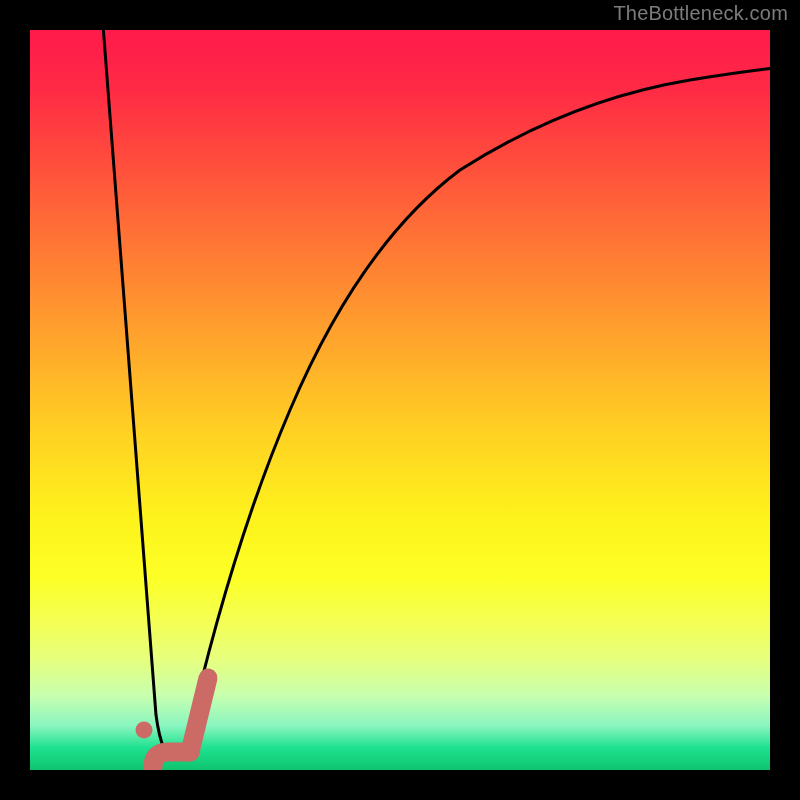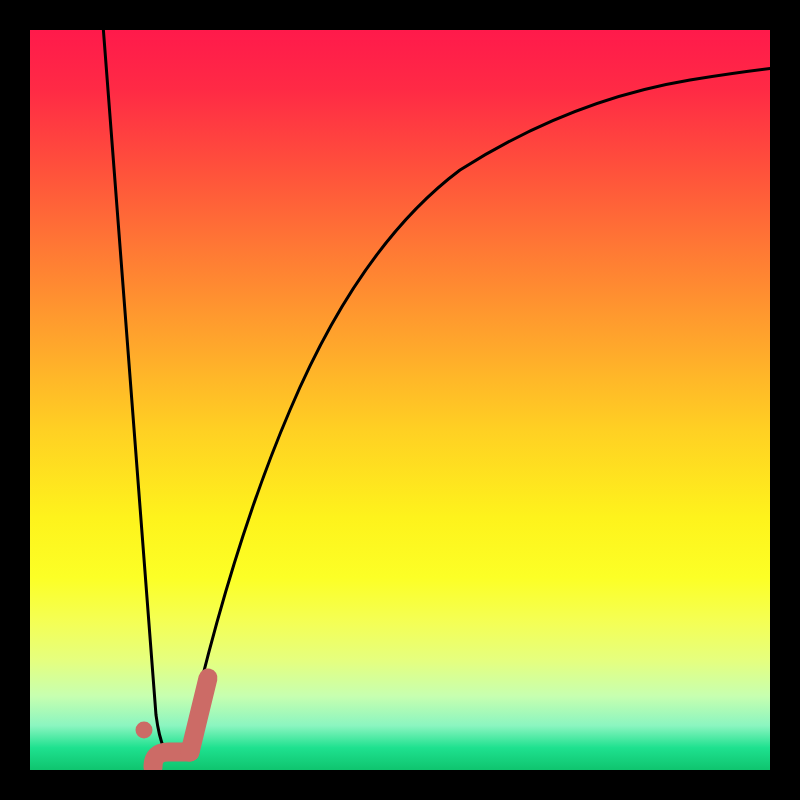--- a/index.html
+++ b/index.html
@@ -21,20 +21,21 @@
           #1ee18f 97%,
           #0fc46e 100%);}
   .curve{position:absolute;left:0;top:0;width:740px;height:740px;pointer-events:none}
   .tick{position:absolute;left:0;top:0;width:740px;height:740px;pointer-events:none}
   .attrib{position:absolute;top:2px;right:12px;color:#7c7c7c;font-size:20px;font-weight:500;letter-spacing:.2px}
 </style>
 </head>
 <body>
 
 <div class="frame">
+  <div class="attrib">TheBottleneck.com</div>
   <div class="plot">
 
     <svg class="curve" viewBox="0 0 740 740">
 
       <path d="M 73 -5
                L 126 685
                Q 132 730 146 728
                L 155 720" fill="none" stroke="#000" stroke-width="3"></path>
 
       <path d="M 155 720

